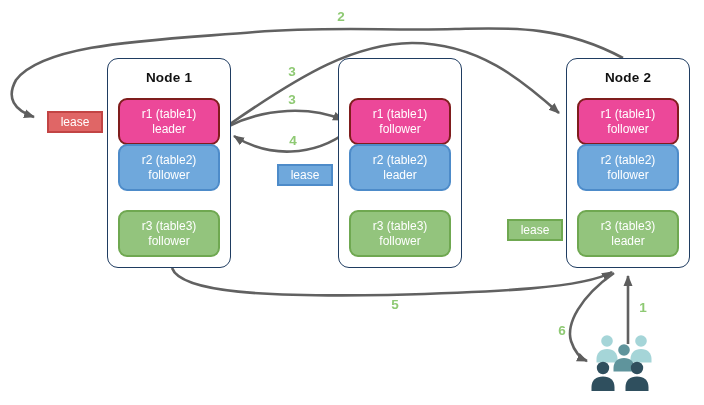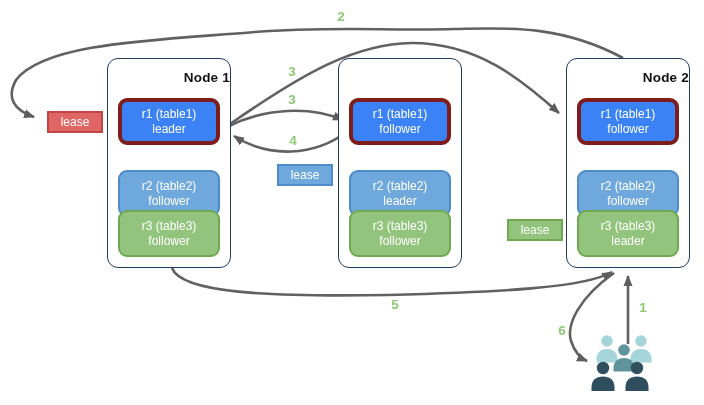--- a/index.html
+++ b/index.html
@@ -9,30 +9,30 @@
     font-family:"Liberation Sans","DejaVu Sans",sans-serif;
   }
   .arrows{position:absolute;left:0;top:0;width:704px;height:405px;}
   .arrow{fill:none;stroke:#616161;stroke-width:2.6;}
   
   .node{
     position:absolute;top:58px;width:124px;height:210px;background:#ffffff;
     border:1.7px solid #1f3c61;border-radius:11px;
   }
   .node-title{
-    position:absolute;top:11px;left:0;width:100%;text-align:right;
+    position:absolute;top:11px;left:0;width:100%;text-align:center;
     font-size:13.5px;font-weight:700;color:#111111;letter-spacing:.2px;
   }
   .replica{
     position:absolute;left:10px;width:102px;height:47px;border-radius:9px;
     display:flex;flex-direction:column;align-items:center;justify-content:center;
     color:#ffffff;font-size:12px;line-height:15px;text-align:center;
   }
-  .replica.r1{top:39px;} .replica.r2{top:111px;} .replica.r3{top:151px;}
-  .replica.red{background:#3b82f6;border:4px solid #7f1d1d;}
+  .replica.r1{top:39px;} .replica.r2{top:85px;} .replica.r3{top:151px;}
+  .replica.red{background:#ec4899;border:2px solid #7f1d1d;}
   .replica.blue{background:#6fa8dc;border:2px solid #4d8bc9;}
   .replica.green{background:#93c47d;border:2px solid #6fa851;text-align:center;}
   
   .lease{
     position:absolute;width:56px;height:22px;border-radius:0;
     display:flex;align-items:center;justify-content:center;
     color:#ffffff;font-size:12px;
   }
   .lease.red{background:#e06666;border:2px solid #c24444;left:47px;top:111px;}
   .lease.blue{background:#6fa8dc;border:2px solid #4d8bc9;left:277px;top:164px;}

